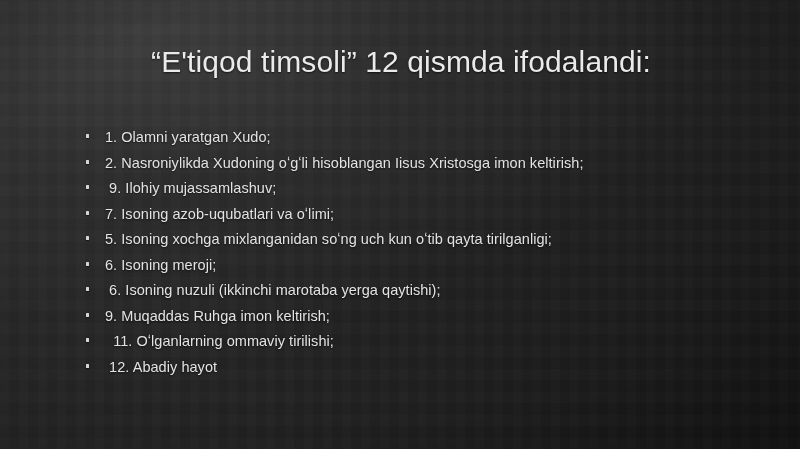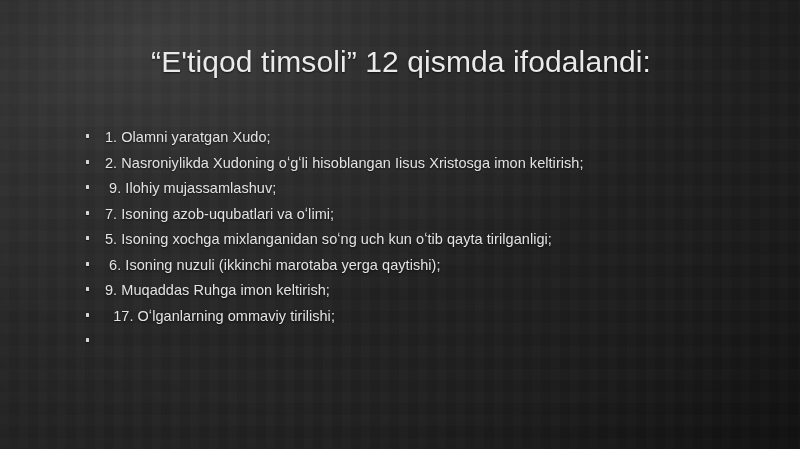--- a/index.html
+++ b/index.html
@@ -133,37 +133,42 @@
     <li class="bullet-item">
       <span class="bullet-marker"></span>
       <span class="bullet-text">7. Isoning azob-uqubatlari va oʻlimi;</span>
     </li>
 
     <li class="bullet-item">
       <span class="bullet-marker"></span>
       <span class="bullet-text">5. Isoning xochga mixlanganidan soʻng uch kun oʻtib qayta tirilganligi;</span>
     </li>
 
+    <li class="bullet-item">
+      <span class="bullet-marker"></span>
+      <span class="bullet-text">6. Isoning meroji;</span>
+    </li>
 
     <li class="bullet-item">
       <span class="bullet-marker"></span>
       <span class="bullet-text"> 6. Isoning nuzuli (ikkinchi marotaba yerga qaytishi);</span>
     </li>
 
     <li class="bullet-item">
       <span class="bullet-marker"></span>
       <span class="bullet-text">9. Muqaddas Ruhga imon keltirish;</span>
     </li>
 
 
 
     <li class="bullet-item">
       <span class="bullet-marker"></span>
-      <span class="bullet-text">  17. Oʻlganlarning ommaviy tirilishi;</span>
+      <span class="bullet-text">  11. Oʻlganlarning ommaviy tirilishi;</span>
     </li>
 
     <li class="bullet-item">
       <span class="bullet-marker"></span>
+      <span class="bullet-text"> 12. Abadiy hayot</span>
     </li>
 
   </ul>
 
 </div>
 
 </body></html>

